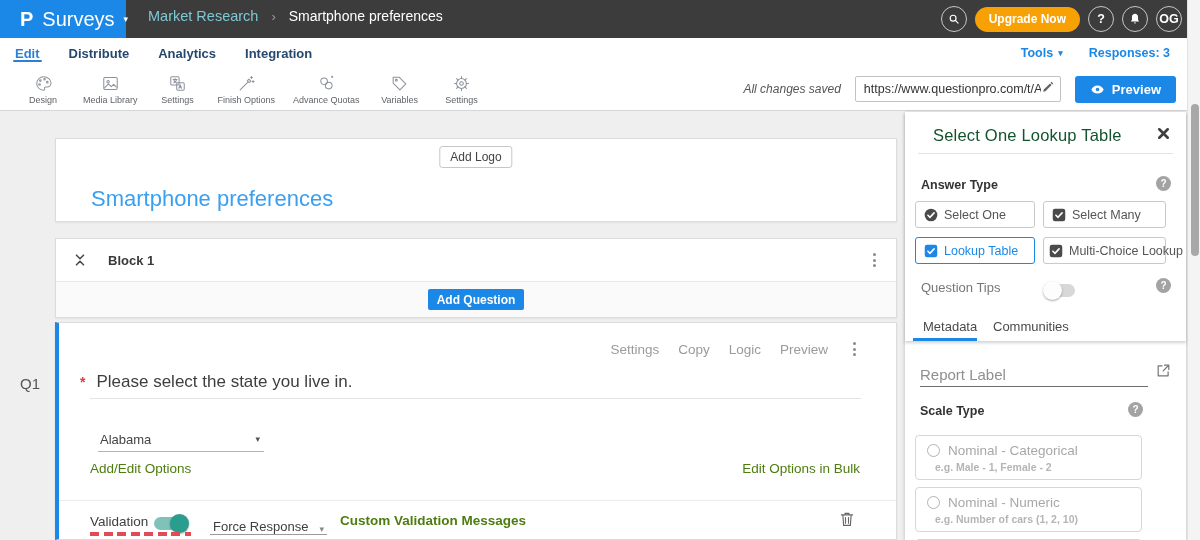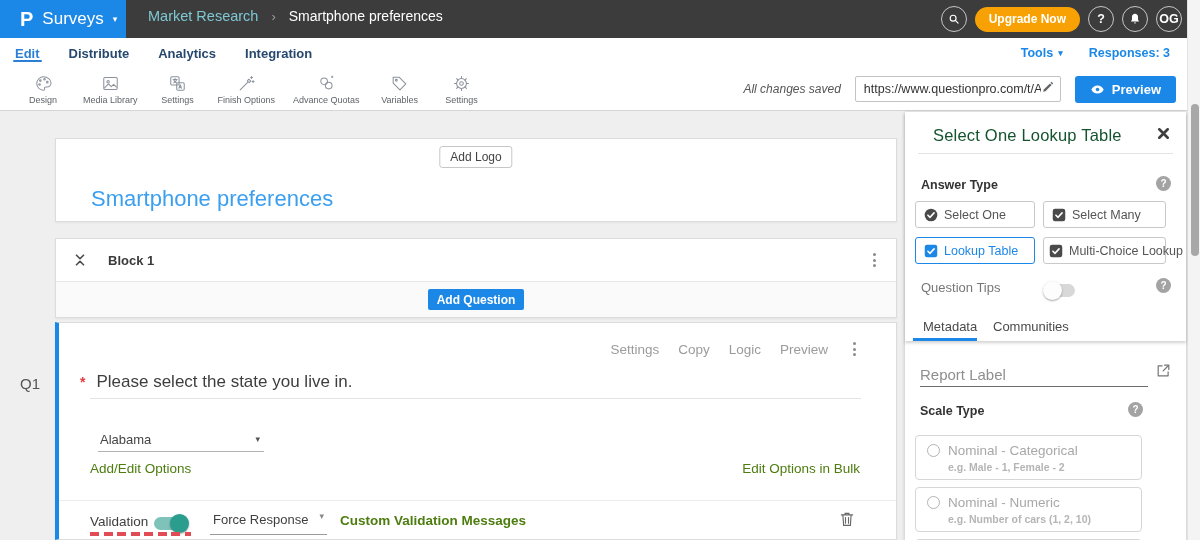--- a/index.html
+++ b/index.html
@@ -4,21 +4,21 @@
 <style>
   * { box-sizing: border-box; margin: 0; padding: 0; }
   html,body { width:1200px; height:540px; overflow:hidden; }
   body { font-family:"Liberation Sans", sans-serif; }
   .app { position:relative; width:1200px; height:540px; background:#efefef; overflow:hidden; }
 
   
   .topbar { position:absolute; left:0; top:0; width:1200px; height:38px; background:#3c3c3c; color:#fff; }
   .logo-block { position:absolute; left:0; top:0; width:126px; height:38px; background:#1b87e6; display:flex; align-items:center; padding-left:20px; gap:9px; cursor:pointer; }
   .logo-p { font-size:20px; font-weight:800; }
-  .logo-product { font-size:17px; }
+  .logo-product { font-size:20px; }
   .caret { font-size:9px; color:inherit; line-height:1; }
   .crumbs { position:absolute; left:148px; top:0; height:32px; display:flex; align-items:center; gap:13px; }
   .crumb-folder { color:#7ec8d4; font-size:14.5px; cursor:pointer; }
   .crumb-sep { color:#9a9a9a; font-size:13px; }
   .crumb-current { color:#fff; font-size:14px; }
   .topbar-right { position:absolute; right:18px; top:0; height:38px; display:flex; align-items:center; gap:8px; }
   .circle-btn { width:26px; height:26px; border:1.5px solid #c6c6c6; border-radius:50%; display:flex; align-items:center; justify-content:center; color:#fff; font-size:12.5px; font-weight:700; cursor:pointer; flex:0 0 auto; }
   .upgrade-btn { height:25px; padding:0 14px; border-radius:13px; background:#f7a104; color:#fff; font-size:12px; font-weight:700; display:flex; align-items:center; cursor:pointer; }
 
   
@@ -76,21 +76,21 @@
   .q-divider { position:absolute; left:0; right:0; top:177px; border-top:1px solid #ececec; }
   .q-validation-label { position:absolute; left:31px; top:191px; font-size:13.5px; color:#3f3f3f; }
   .switch { position:relative; width:33px; height:13px; border-radius:7px; cursor:pointer; }
   .switch .knob { position:absolute; top:-3px; width:19px; height:19px; border-radius:50%; box-shadow:0 1px 2px rgba(0,0,0,.35); }
   .switch.on { background:#7fc2ba; }
   .switch.on .knob { right:-2px; background:#2a9d8f; }
   .switch.off { background:#d8d8d8; }
   .switch.off .knob { left:-2px; background:#fdfdfd; }
   .q-switch { position:absolute; left:95px; top:194px; }
   .red-dashes { position:absolute; left:31px; top:209px; width:101px; height:4px; background:repeating-linear-gradient(90deg,#e14b55 0 9px,transparent 9px 13.5px); }
-  .force-select { position:absolute; left:151px; top:189px; width:117px; height:23px; border-bottom:1px solid #9b9b9b; display:flex; align-items:flex-start; justify-content:space-between; padding:0 3px; cursor:pointer; }
+  .force-select { position:absolute; left:151px; top:189px; width:117px; height:23px; border-bottom:1px solid #9b9b9b; display:flex; align-items:flex-end; justify-content:space-between; padding:0 3px; cursor:pointer; }
   .force-select .val { font-size:13px; color:#3f3f3f; }
   .q-custom-link { position:absolute; left:281px; top:190px; font-weight:700; }
   .trash-btn { position:absolute; right:40px; top:186px; width:18px; height:20px; cursor:pointer; }
   .trash-btn svg { width:18px; height:20px; stroke:#666; fill:none; stroke-width:1.5; stroke-linecap:round; }
 
   
   .panel { position:absolute; left:905px; top:112px; width:281px; height:428px; background:#fff; box-shadow:0 1px 4px rgba(0,0,0,.22); }
   .panel-top { position:absolute; left:0; top:0; right:0; height:229px; background:#fff; z-index:2; box-shadow:0 2px 3px rgba(0,0,0,.18); }
   .panel-title { position:absolute; left:28px; top:14px; font-size:16.5px; color:#14532d; letter-spacing:.2px; }
   .panel-close { position:absolute; right:15px; top:14px; width:15px; height:15px; cursor:pointer; }
@@ -109,21 +109,21 @@
   .ptab-underline { position:absolute; left:8px; top:226px; width:64px; height:2.5px; background:#1b87e6; }
   .panel-bottom { position:absolute; left:0; top:229px; right:0; height:199px; overflow:hidden; }
   .report-input { position:absolute; left:15px; top:22px; width:228px; height:24px; border:none; border-bottom:1px solid #6e6e6e; outline:none; font-size:15px; color:#555; font-family:"Liberation Sans",sans-serif; background:transparent; }
   .report-input::placeholder { color:#8f8f8f; opacity:1; }
   .ext-ic { position:absolute; right:14px; top:21px; width:17px; height:17px; cursor:pointer; }
   .ext-ic svg { width:17px; height:17px; stroke:#757575; fill:none; stroke-width:1.7; stroke-linecap:round; stroke-linejoin:round; }
   .scale-card { position:absolute; left:10px; width:227px; height:45px; border:1px solid #d6d6d6; border-radius:4px; background:#fff; padding:7px 10px 0 11px; cursor:pointer; }
   .scale-row { display:flex; align-items:center; gap:8px; }
   .radio-ic { width:13px; height:13px; border:1.5px solid #b3b3b3; border-radius:50%; background:#fff; flex:0 0 auto; }
   .scale-title { font-size:13.5px; color:#a8a8a8; }
-  .scale-example { margin:3px 0 0 21px; font-size:10.5px; font-weight:700; color:#b5b5b5; }
+  .scale-example { margin:3px 0 0 8px; font-size:10.5px; font-weight:700; color:#b5b5b5; }
 
   
   .vscroll { position:absolute; right:0; top:0; width:13px; height:540px; background:#f4f4f4; border-left:1px solid #e2e2e2; }
   .vscroll .thumb { position:absolute; left:2.5px; top:104px; width:8px; height:152px; border-radius:4px; background:#a8a8a8; cursor:grab; }
 </style>
 </head>
 <body>
 
 <div class="app">
 

